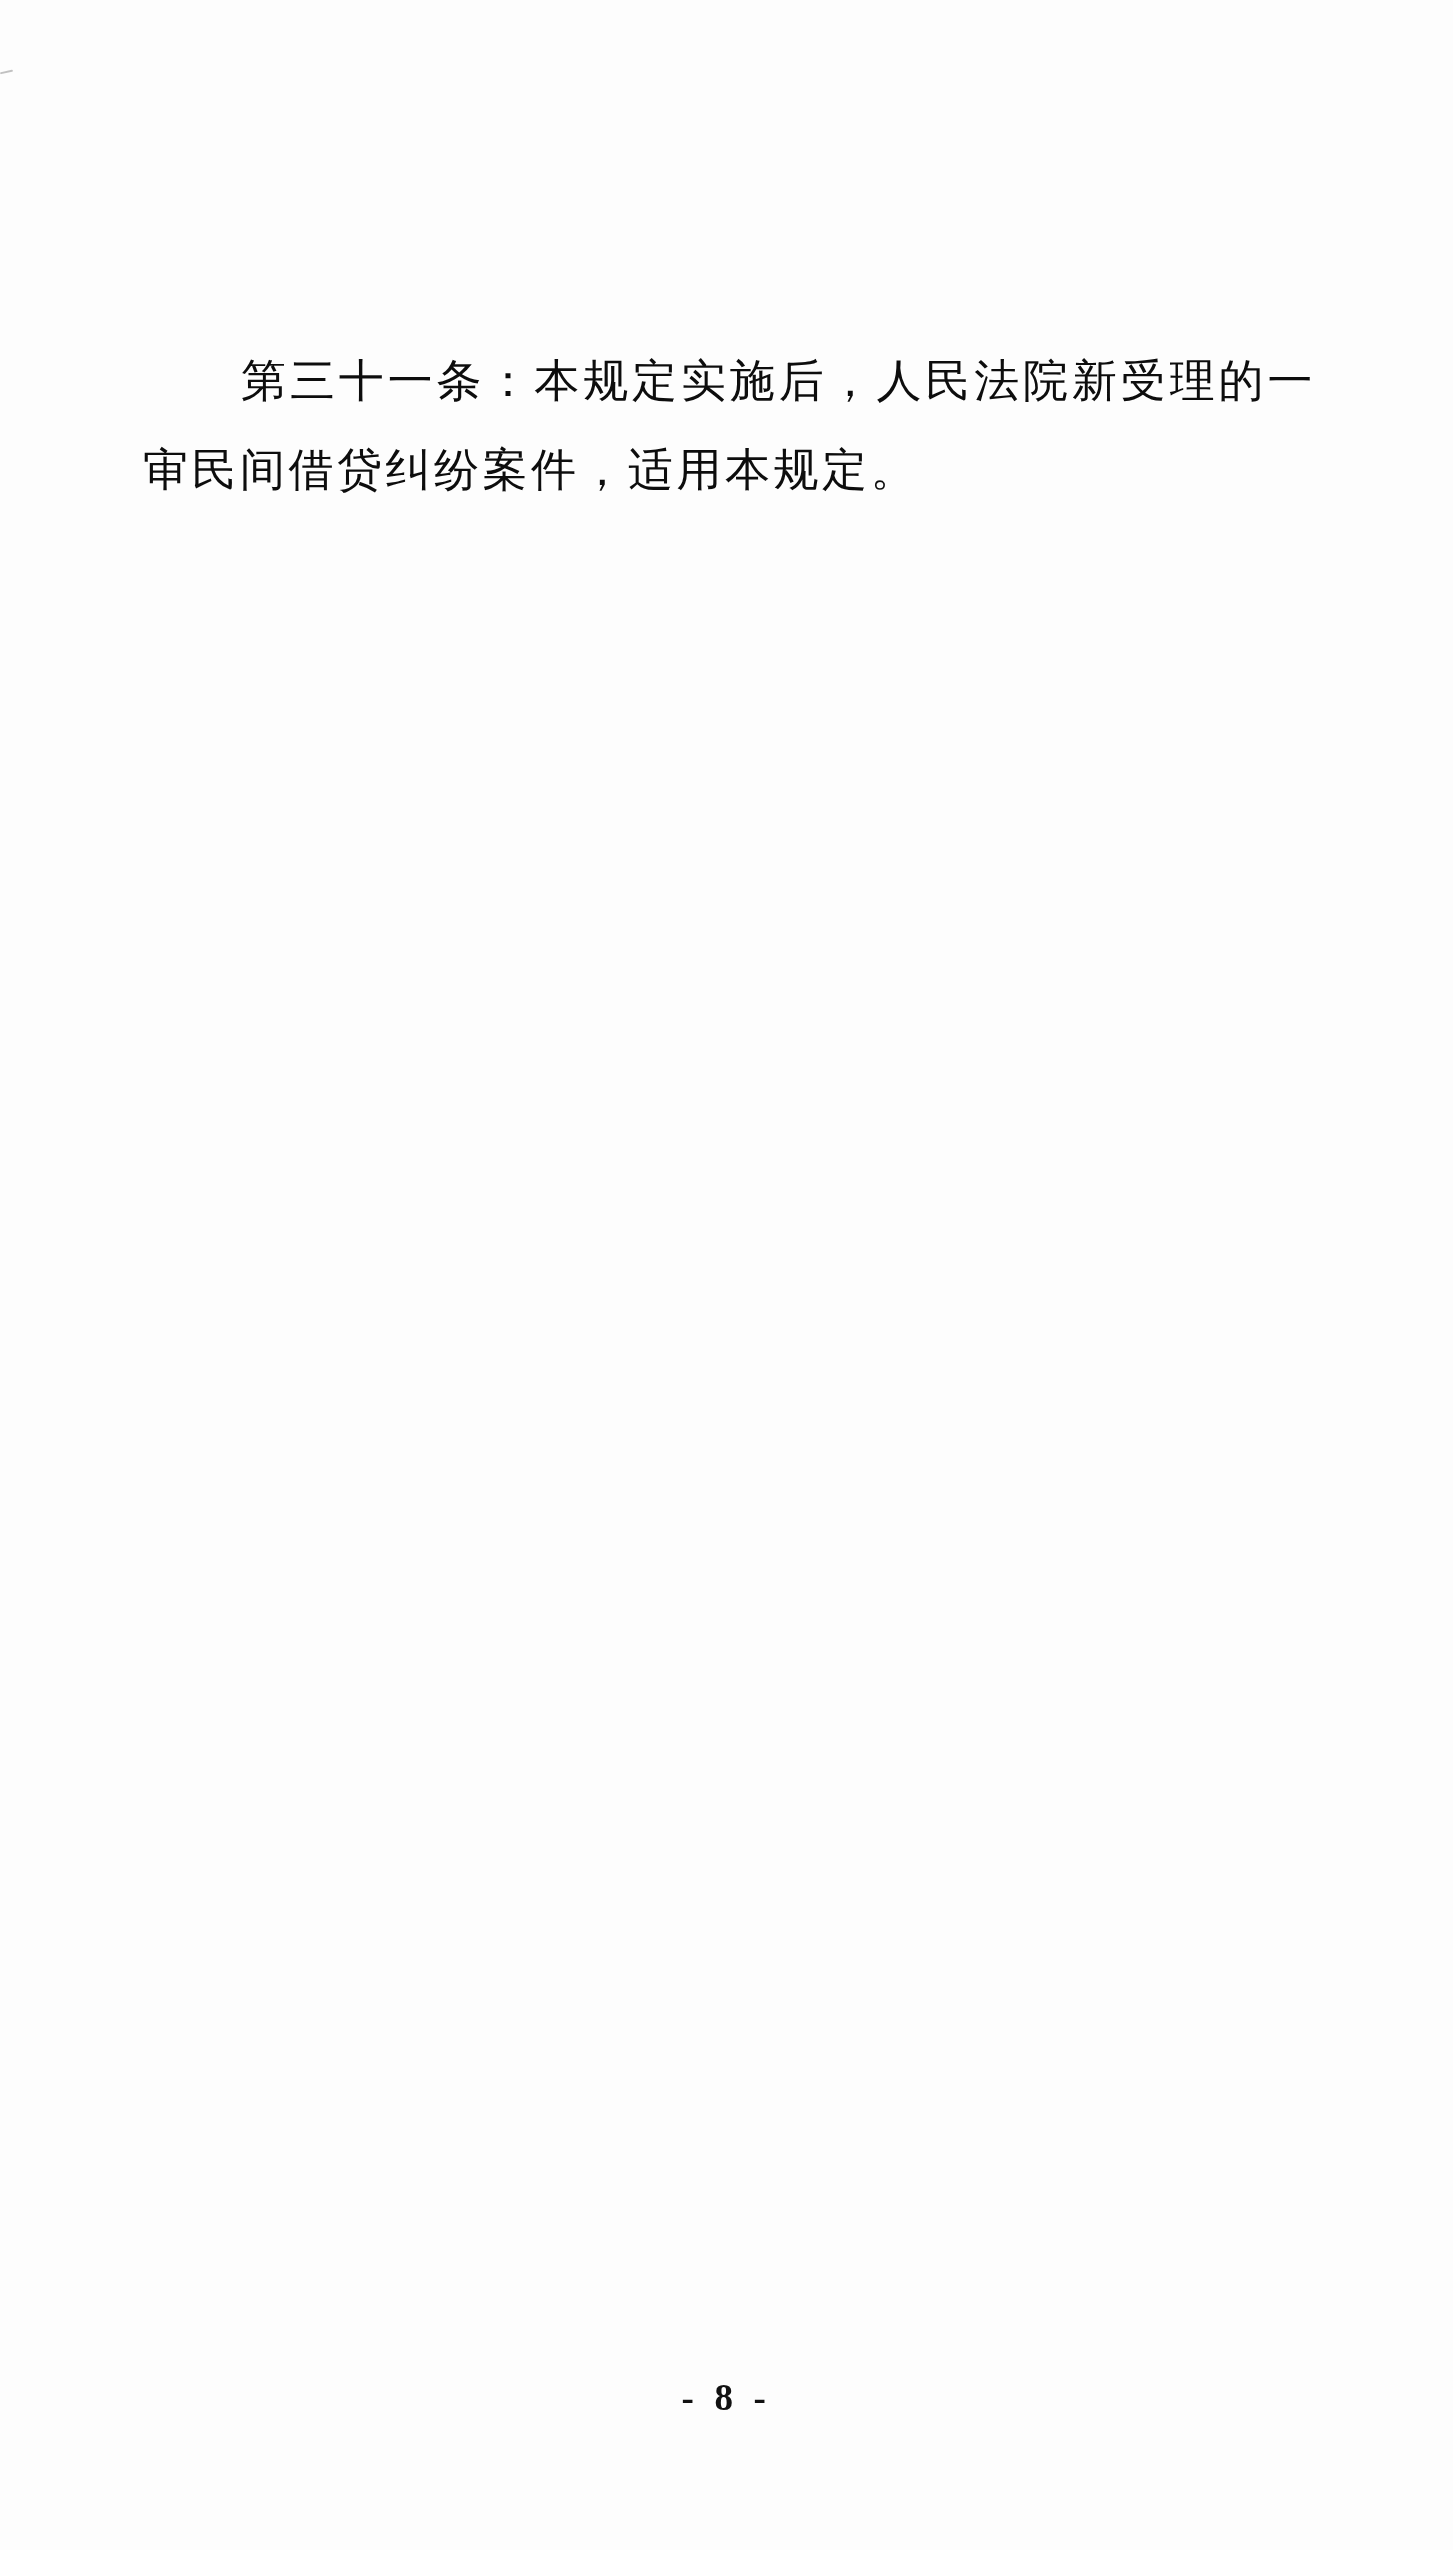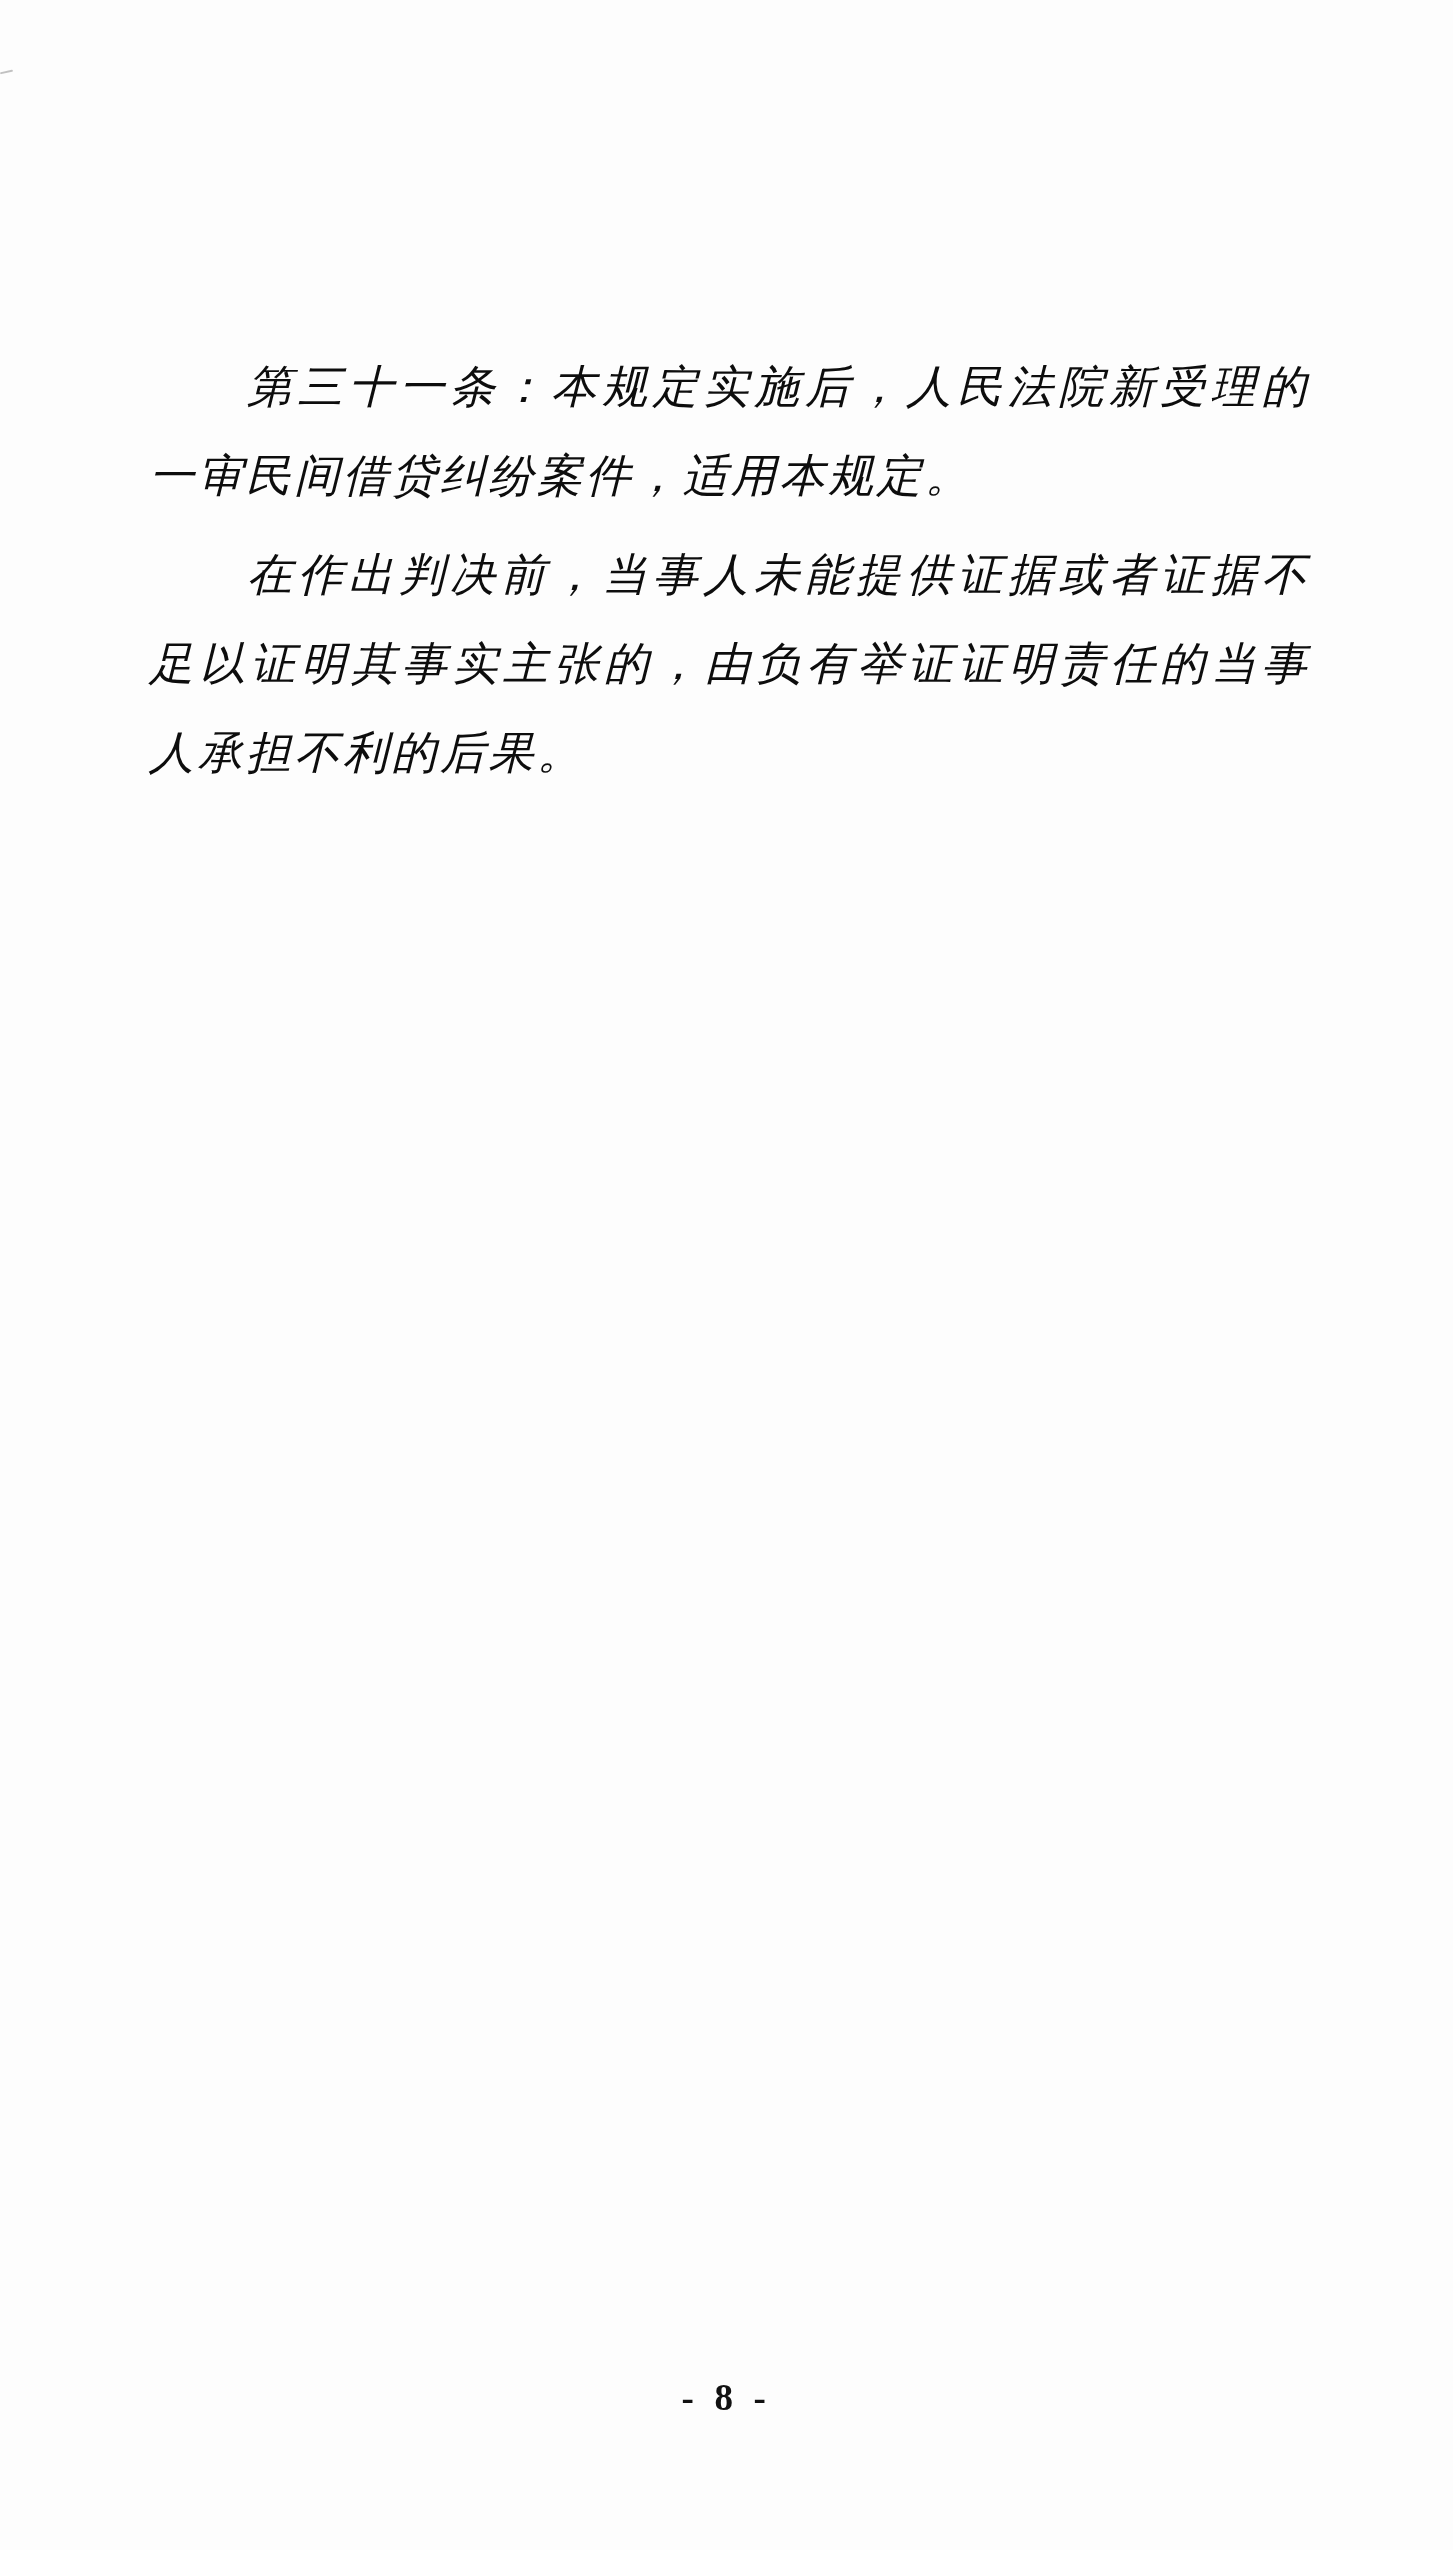--- a/index.html
+++ b/index.html
@@ -34,28 +34,27 @@
       transform: rotate(-12deg);
       opacity: 0.6;
     }
     .body-text {
       position: absolute;
       left: 139px;
       top: 332px;
       width: 1181px;
     }
     .para {
-      margin: 10px;
+      margin: 4px;
       font-size: 45px;
       line-height: 89px;
       letter-spacing: 3.5px;
       text-align: justify;
       text-indent: 98px;
       font-weight: 400;
-      font-style: italic;
     }
     .page-number {
       position: absolute;
       left: 0;
       width: 1453px;
       top: 2376px;
       text-align: center;
       font-size: 37px;
       font-family: "Liberation Serif", "DejaVu Serif", serif;
       font-weight: bold;
@@ -64,18 +63,17 @@
     }
   </style>
 </head>
 <body>
 
 <div class="page">
   <div class="scan-mark"></div>
 
   <div class="body-text">
     <p class="para">第三十一条：本规定实施后，人民法院新受理的一审民间借贷纠纷案件，适用本规定。</p>
-    <p class="para">在作出判决前，当事人未能提供证据或者证据不足以证明其事实主张的，由负有举证证明责任的当事人承担不利的后果。</p>
   </div>
 
   <div class="page-number">- 8 -</div>
 </div>
 
 
 </body></html>

